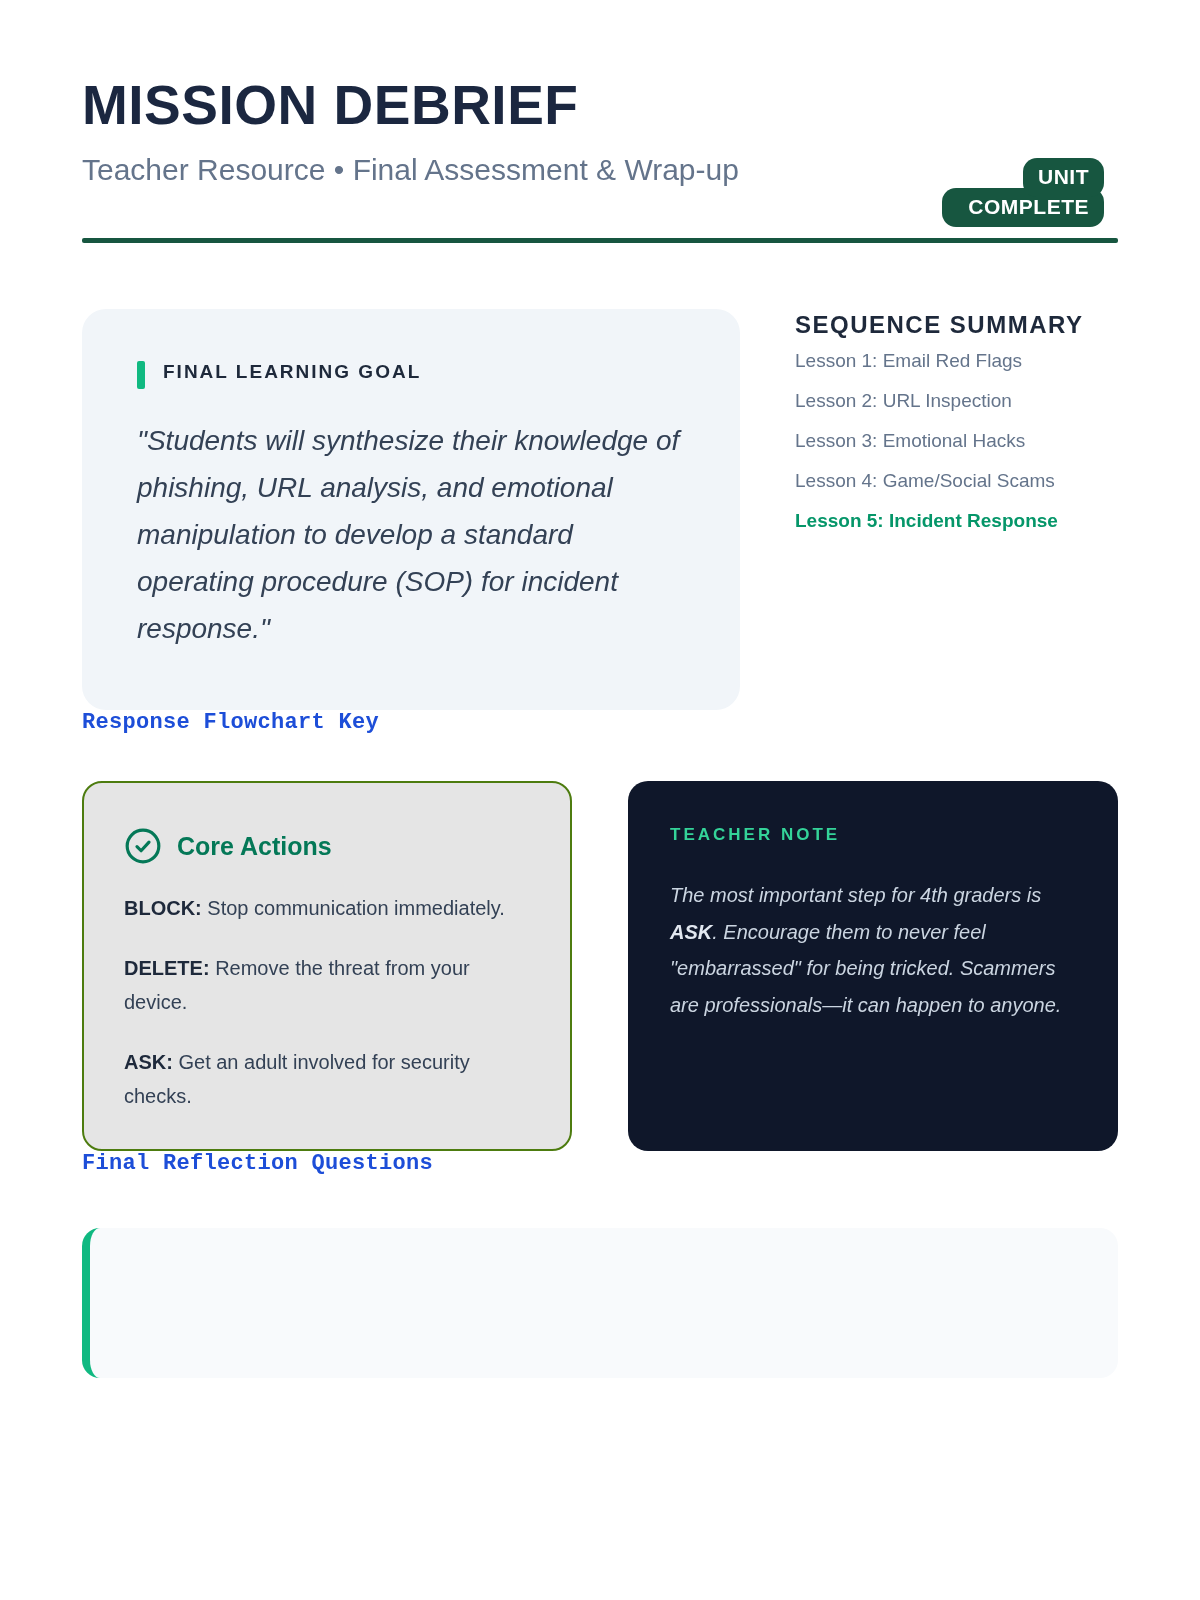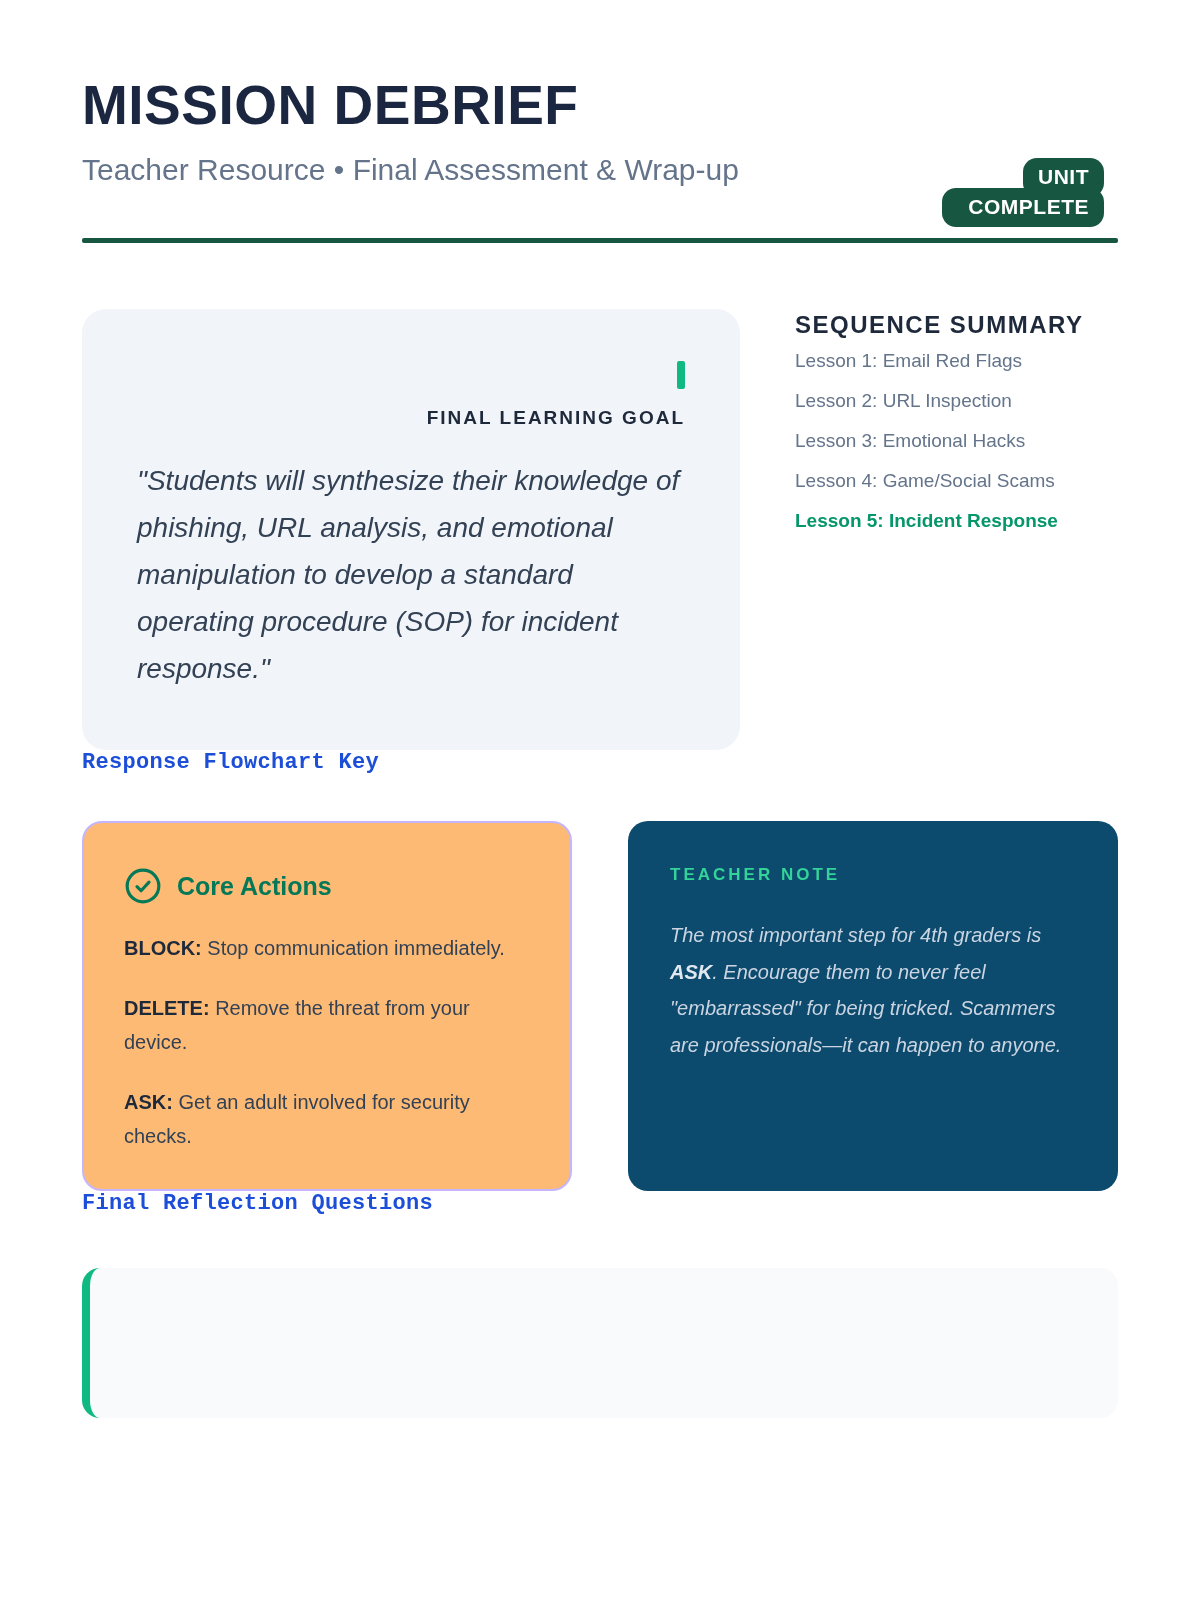--- a/index.html
+++ b/index.html
@@ -67,21 +67,21 @@
     display: grid;
     grid-template-columns: 658px 1fr;
     column-gap: 55px;
     align-items: start;
   }
   .goal-card {
     background: #f1f5f9;
     border-radius: 24px;
     padding: 52px 55px 58px;
   }
-  .goal-label-row { display: flex; align-items: flex-end; gap: 18px; flex-direction: column; }
+  .goal-label-row { display: flex; align-items: flex-start; gap: 18px; }
   .goal-bar {
     width: 8px; height: 28px;
     background: #10b981;
     border-radius: 2px;
     flex: 0 0 auto;
   }
   .goal-label {
     font-size: 19px;
     font-weight: 700;
     letter-spacing: 2px;
@@ -129,22 +129,22 @@
 
   
   .cards-grid {
     margin-top: 46px;
     display: grid;
     grid-template-columns: 1fr 1fr;
     column-gap: 56px;
     align-items: stretch;
   }
   .actions-card {
-    background: #fdba74;
-    border: 2px solid #c4b5fd;
+    background: #e5e5e5;
+    border: 2px solid #4d7c0f;
     border-radius: 20px;
     padding: 44px 40px 36px;
     box-sizing: border-box;
   }
   .actions-head { display: flex; align-items: center; gap: 15px; }
   .check-icon { width: 38px; height: 38px; flex: 0 0 auto; }
   .actions-title {
     font-size: 25px;
     font-weight: 700;
     color: #047857;
@@ -154,21 +154,21 @@
     font-size: 20px;
     line-height: 34px;
     color: #334155;
   }
   .action-item .term {
     font-weight: 700;
     color: #1e293b;
   }
 
   .note-card {
-    background: #0c4a6e;
+    background: #0f172a;
     border-radius: 20px;
     padding: 44px 42px 36px;
     box-sizing: border-box;
   }
   .note-label {
     font-size: 17px;
     font-weight: 700;
     letter-spacing: 3px;
     color: #34d399;
   }

